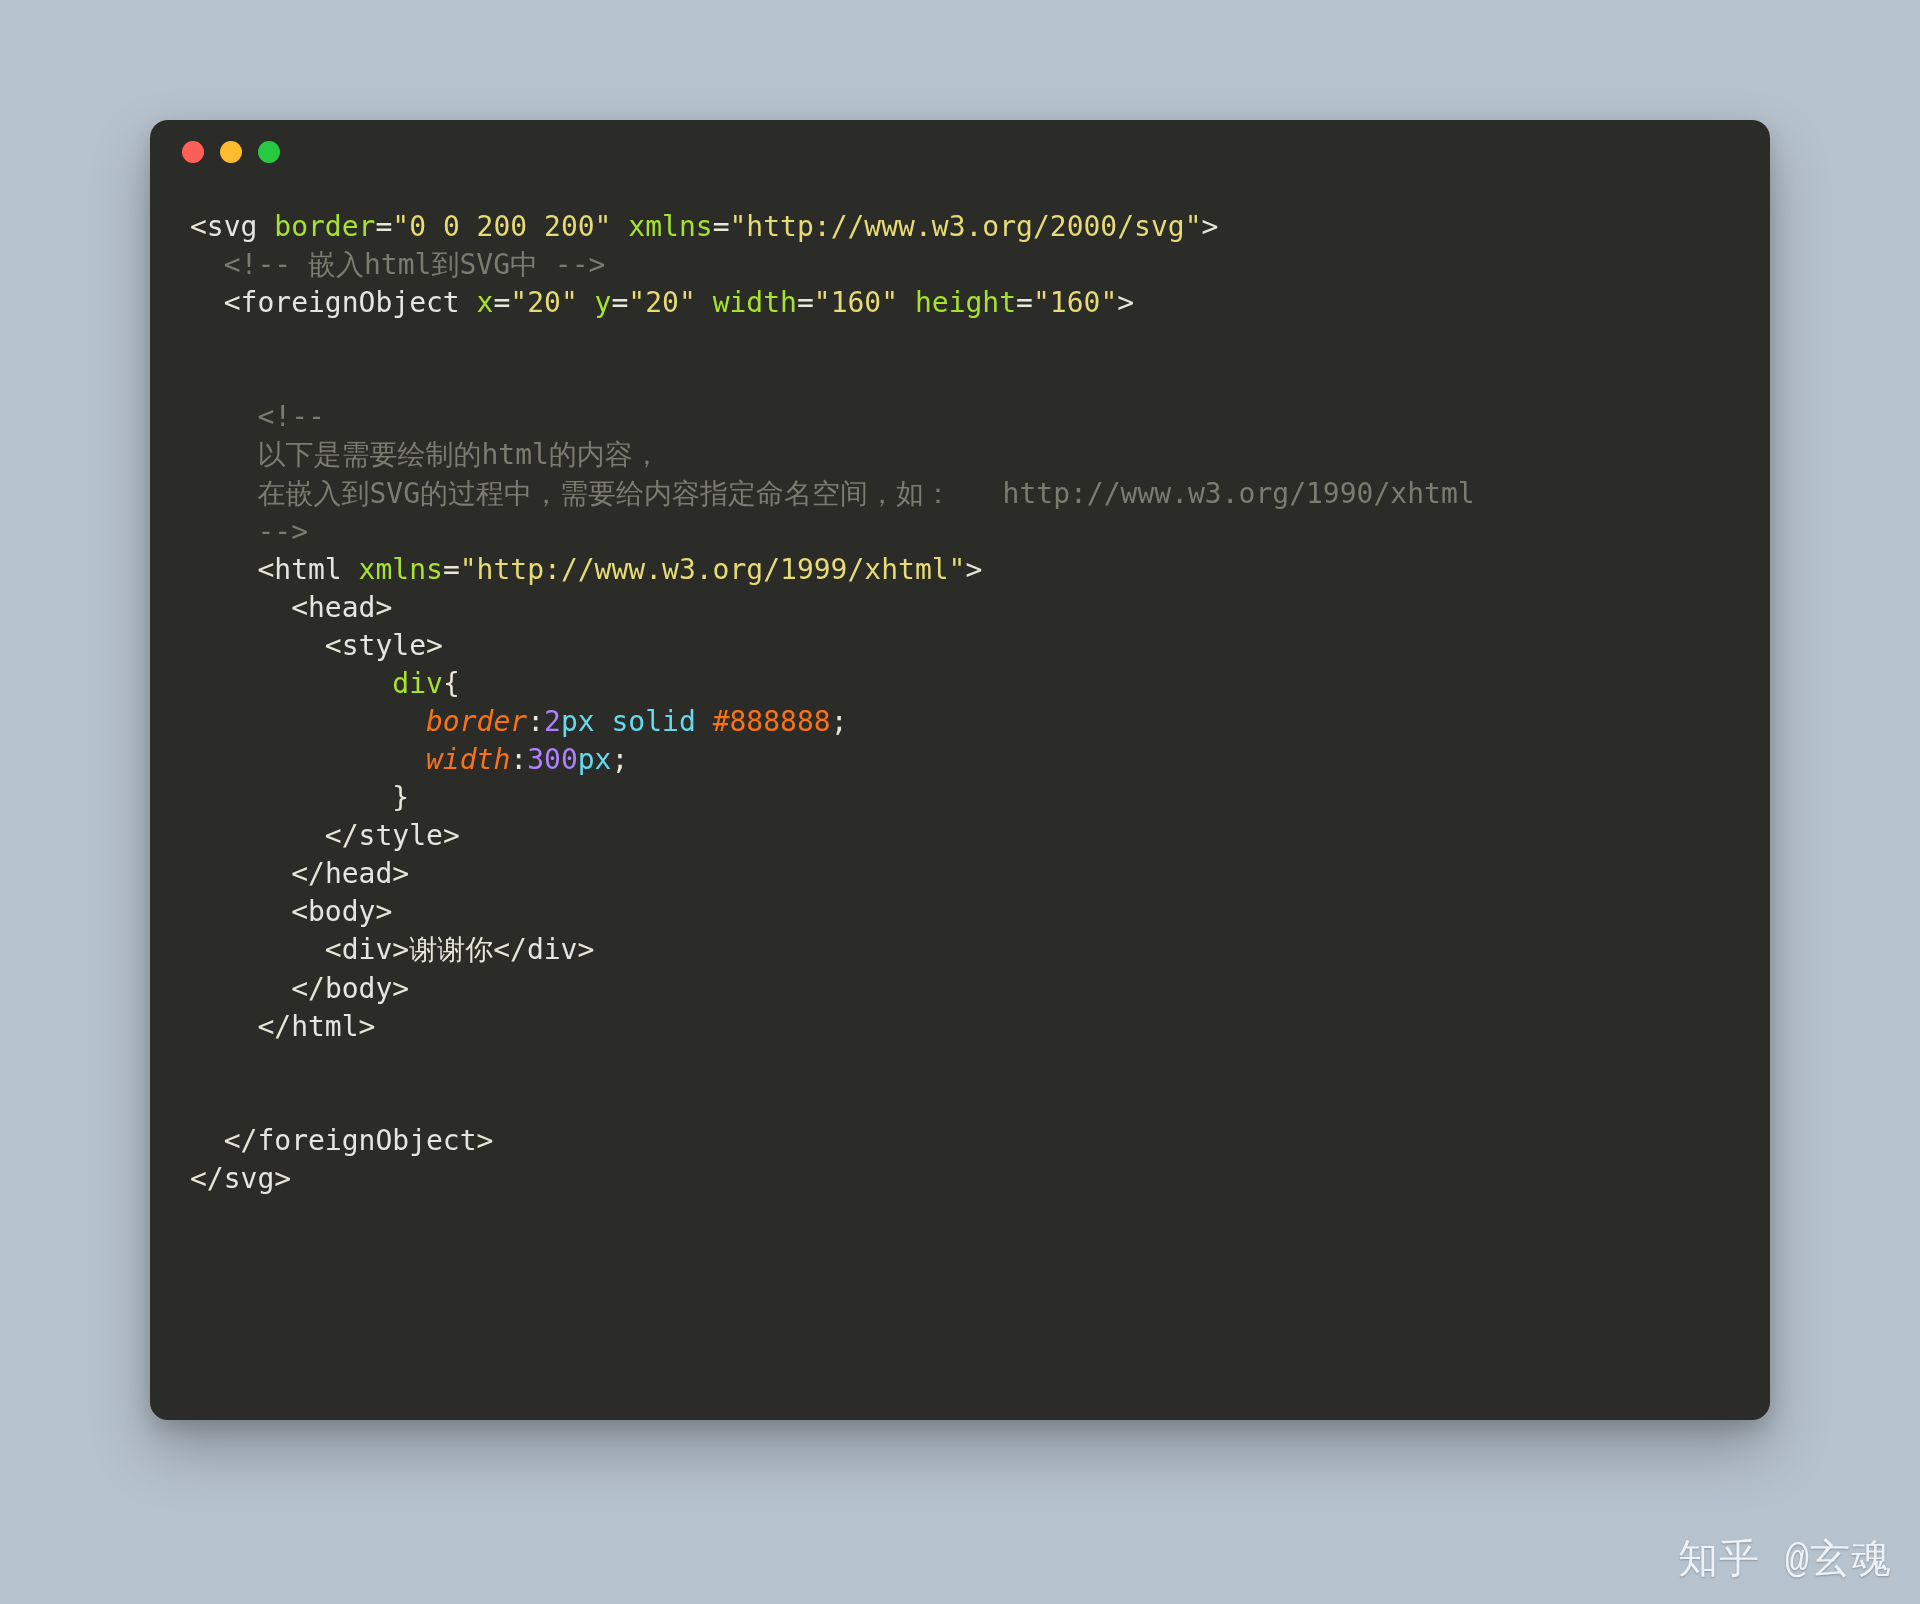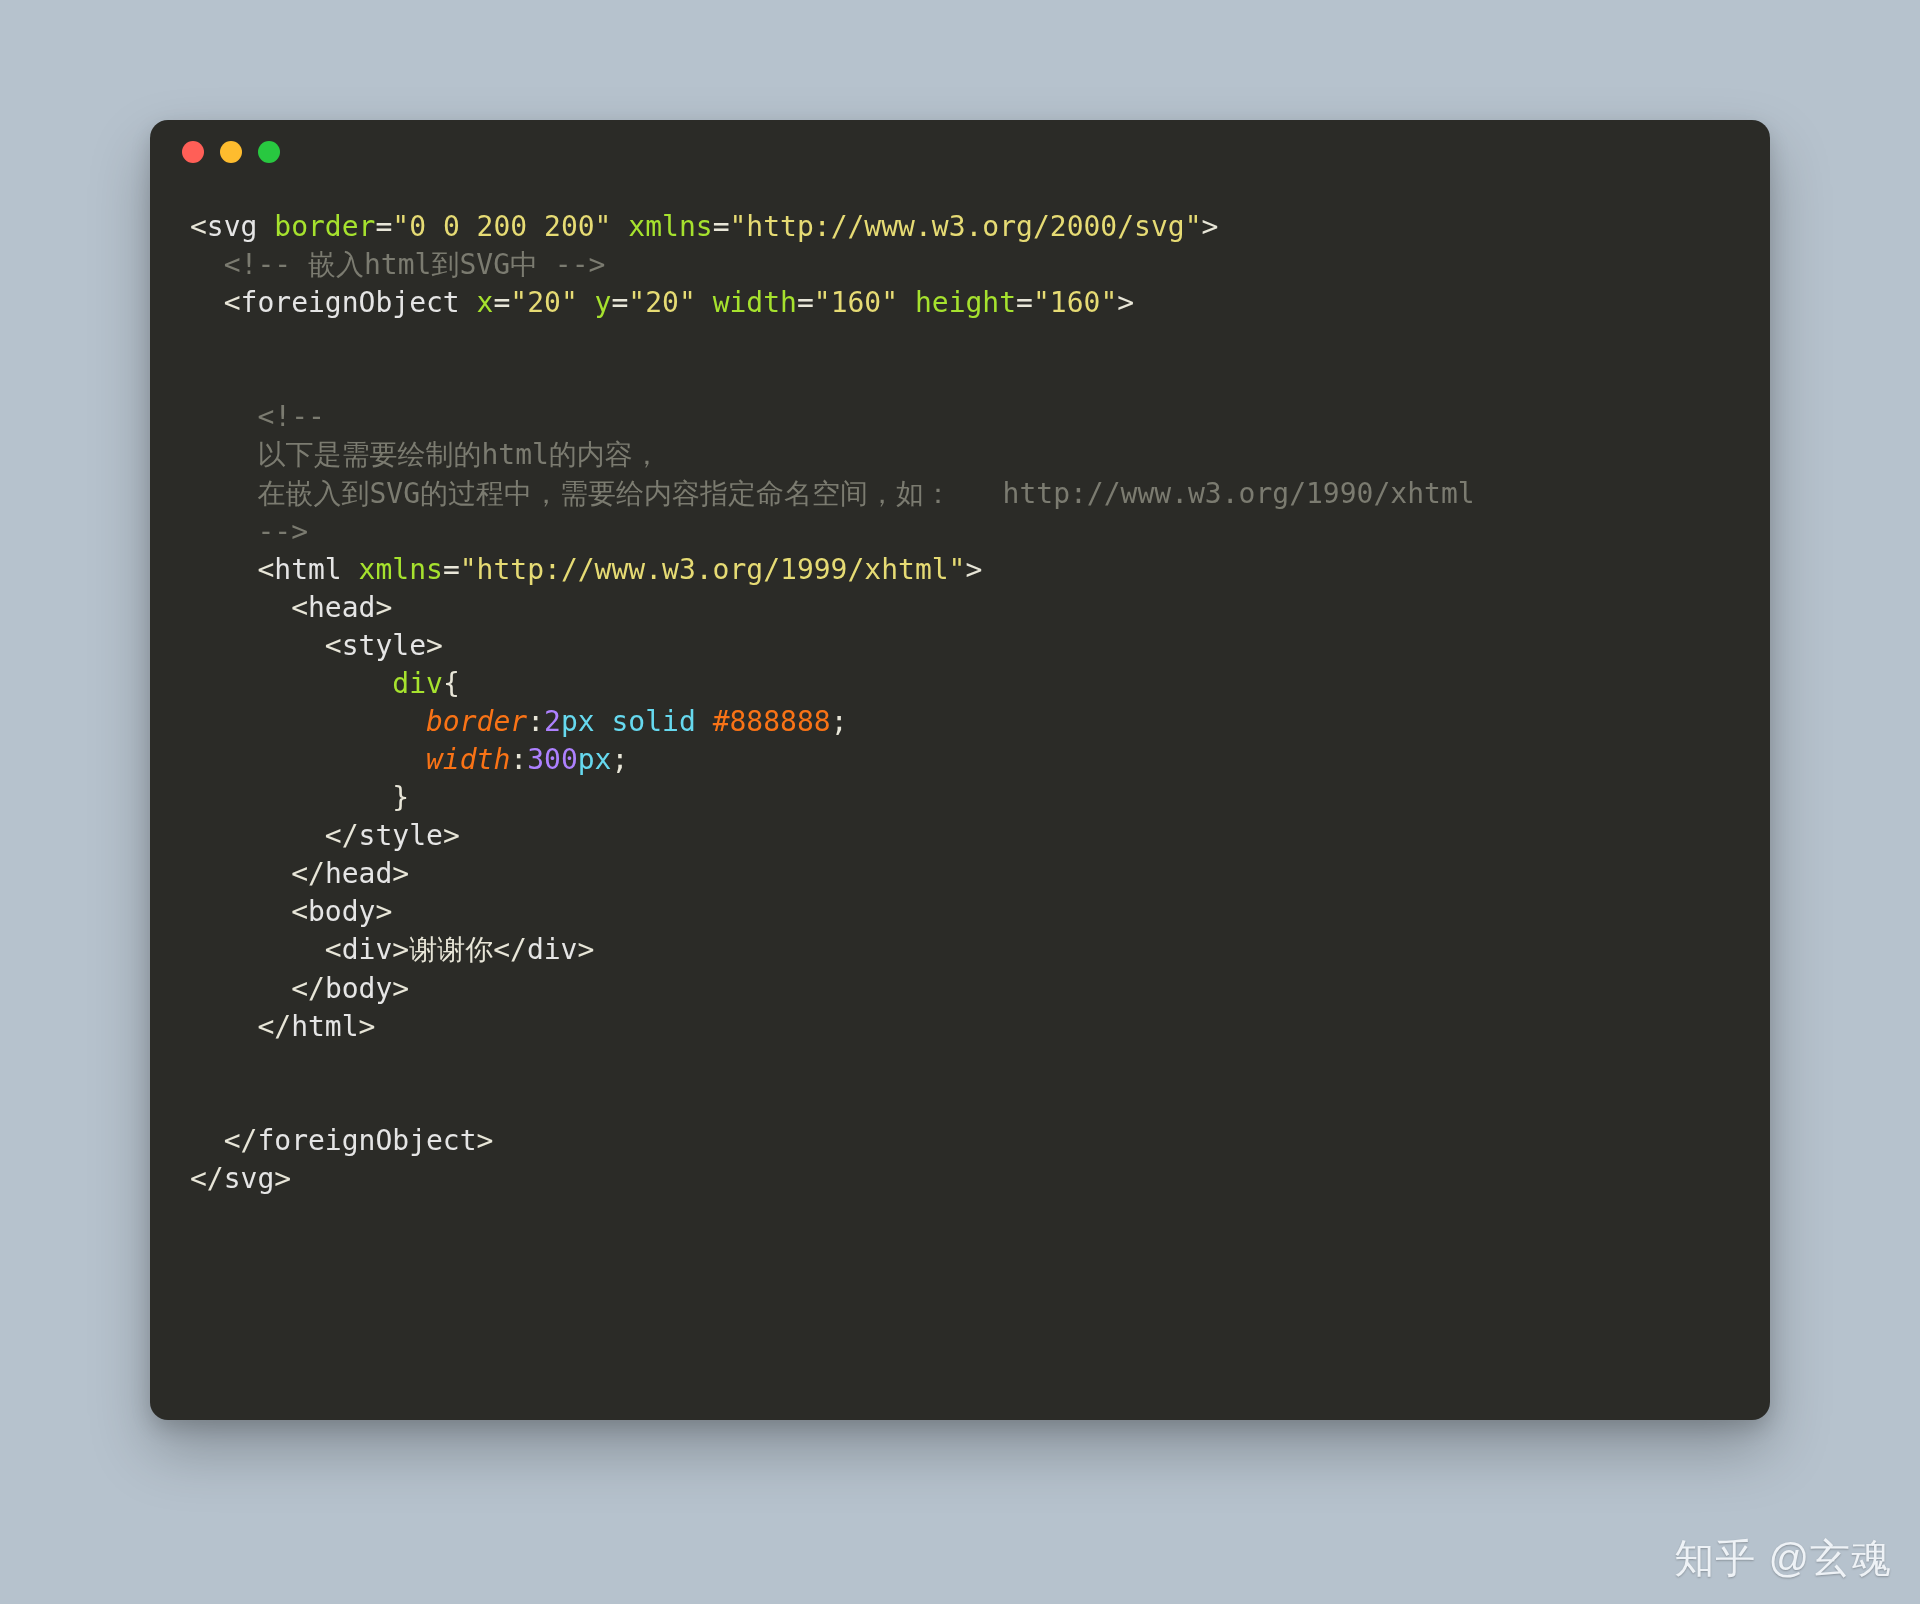--- a/index.html
+++ b/index.html
@@ -55,21 +55,21 @@
   .c-prop    { color: #f97316; font-style: italic; }
   .c-num     { color: #ae81ff; }
   .c-val     { color: #66d9ef; }
   .c-hex     { color: #f97316; }
 
   .watermark {
     position: absolute;
     right: 28px;
     bottom: 18px;
     color: #eef2f6;
-    font-family: Liberation Sans, sans-serif;
+    font-family: Liberation Mono, monospace;
     font-size: 40px;
     font-weight: 500;
     text-shadow: 0 1px 2px rgba(0,0,0,0.25);
     letter-spacing: 1px;
   }
 </style>
 </head>
 <body>
 
 <div class="window">

